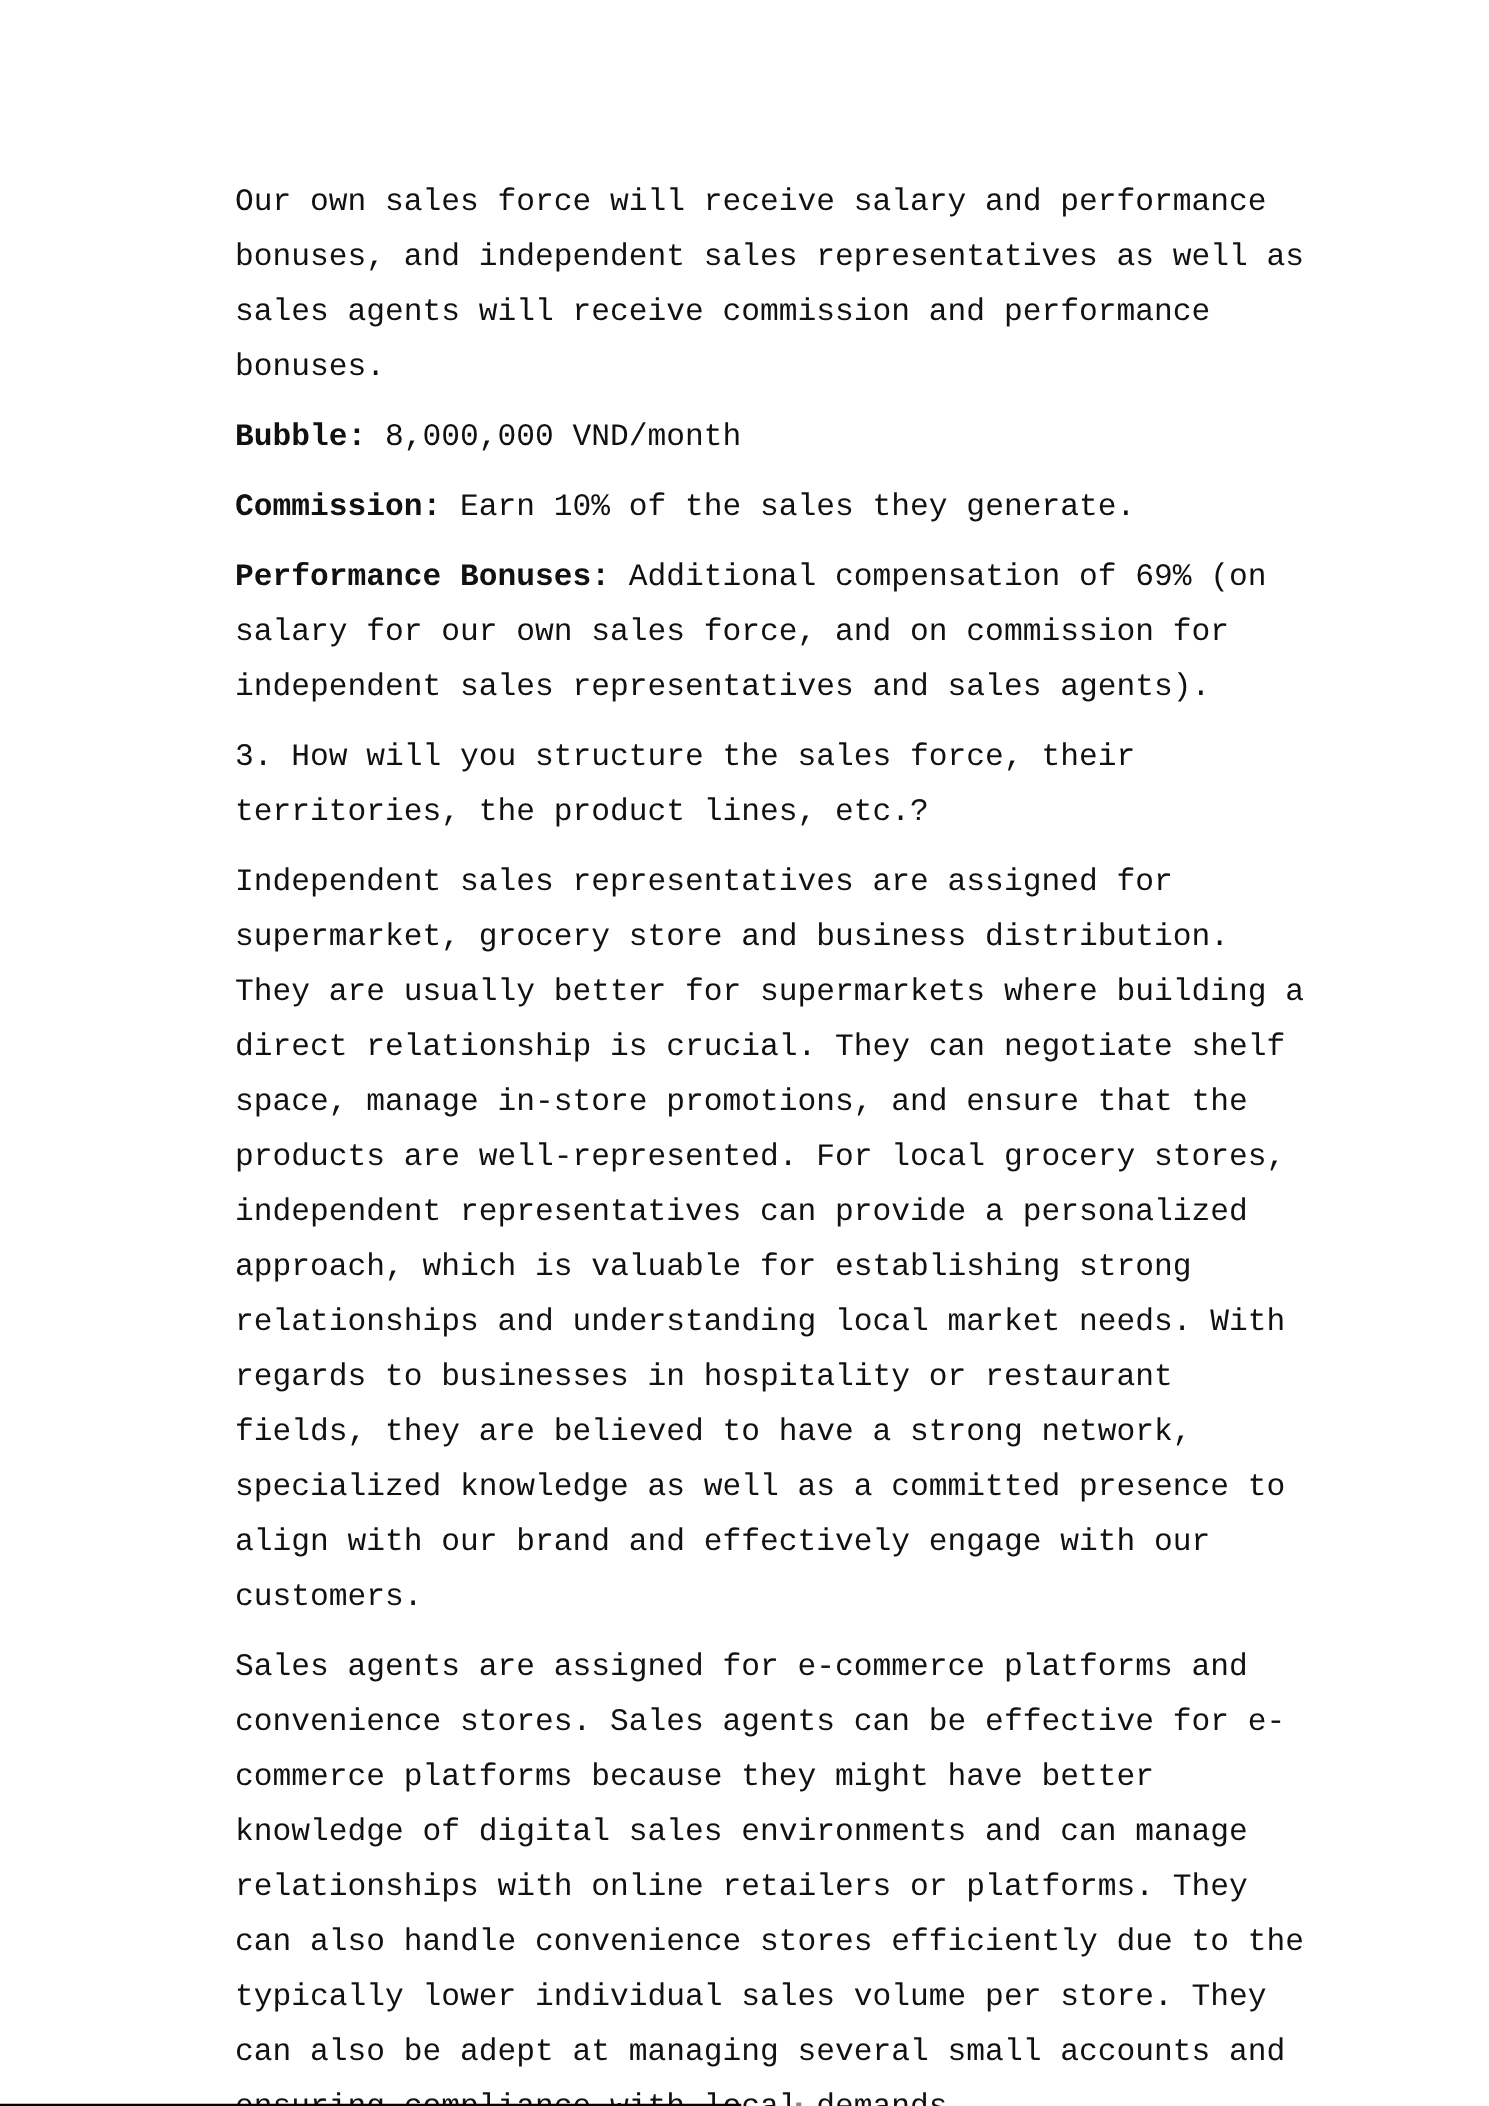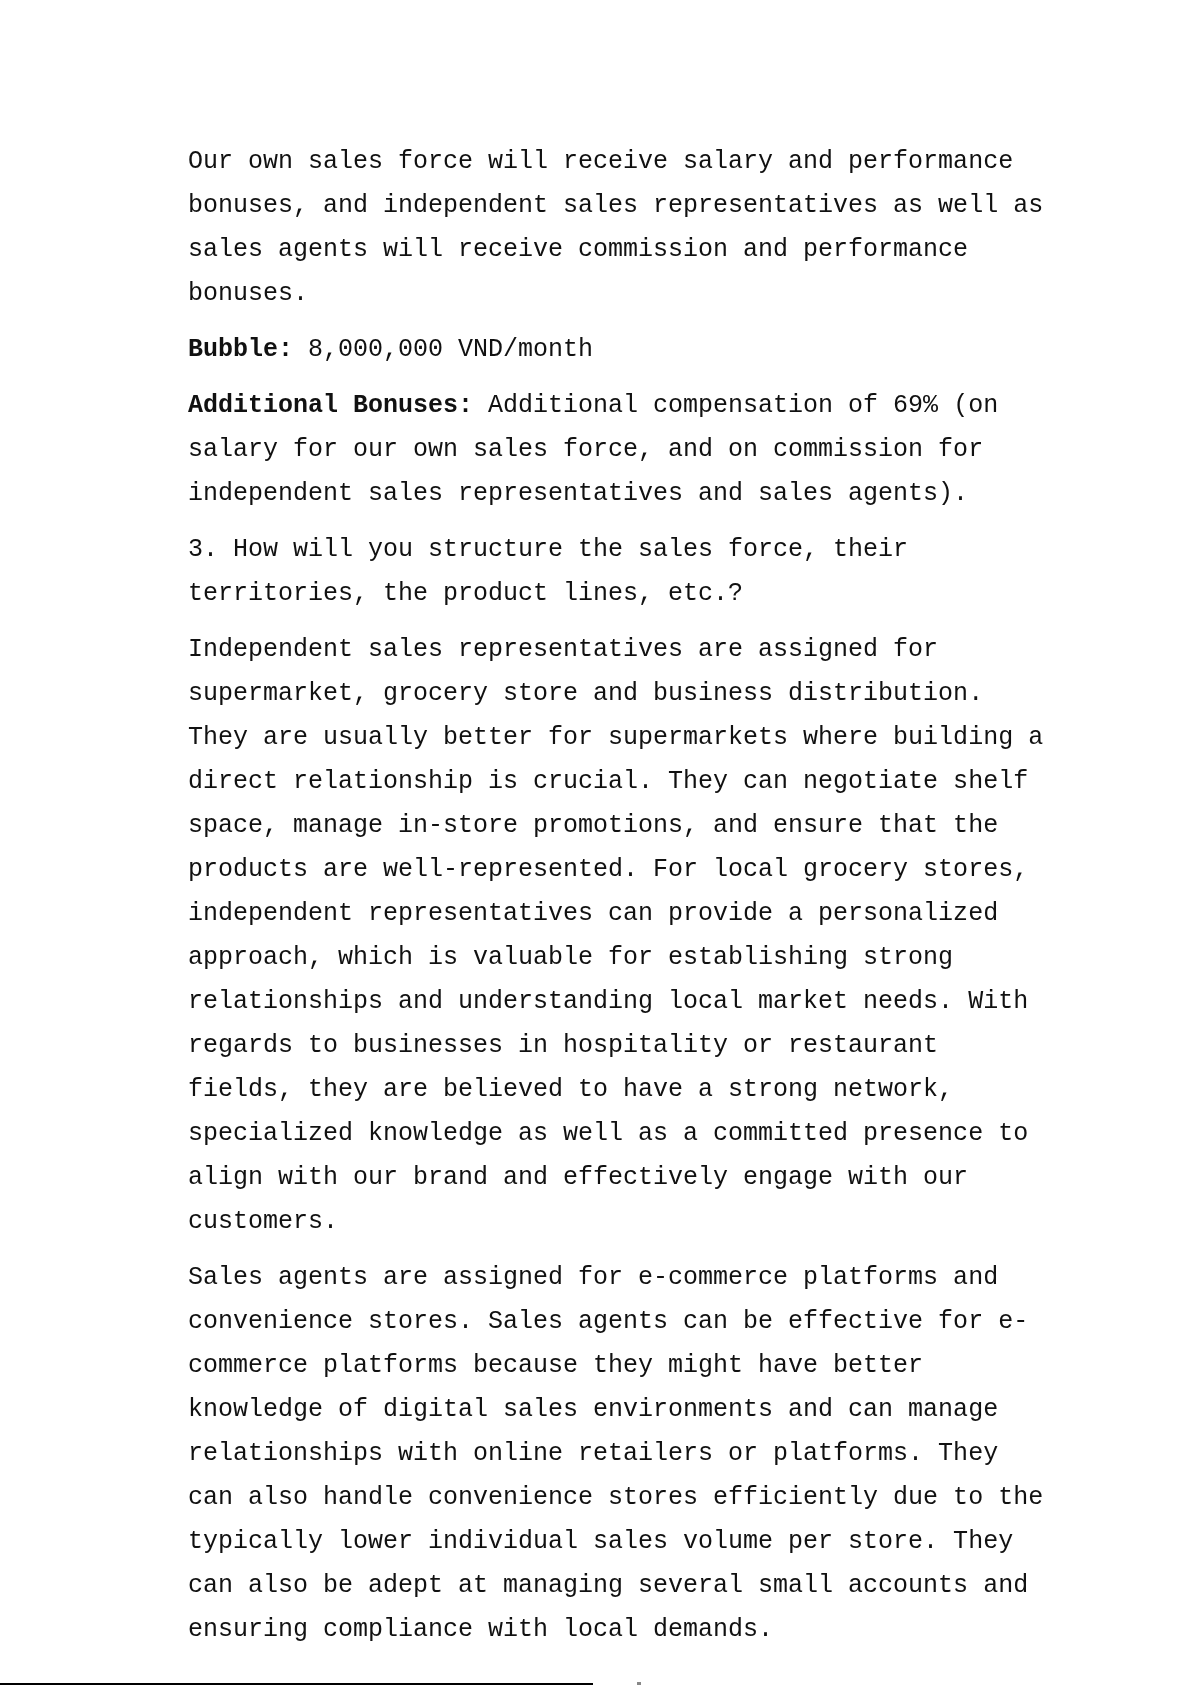--- a/index.html
+++ b/index.html
@@ -18,20 +18,21 @@
     .footer-mark {
       position: absolute; left: 637px; top: 1682px; width: 4px; height: 3px; background: #888;
     }
   </style>
 </head>
 <body>
 
 <div class="page">
   <p class="p">Our own sales force will receive salary and performance bonuses, and independent sales representatives as well as sales agents will receive commission and performance bonuses.</p>
   <p class="p"><b>Bubble:</b><span> 8,000,000 VND/month</span></p>
-  <p class="p"><b>Additional Bonuses:</b><span> Additional compensation of 69% (on salary for our own sales force, and on commission for independent sales representatives and sales agents).</span></p>
+  <p class="p"><b>Commission:</b><span> Earn 10% of the sales they generate.</span></p>
+  <p class="p"><b>Performance Bonuses:</b><span> Additional compensation of 69% (on salary for our own sales force, and on commission for independent sales representatives and sales agents).</span></p>
   <p class="p">3. How will you structure the sales force, their territories, the product lines, etc.?</p>
   <p class="p">Independent sales representatives are assigned for supermarket, grocery store and business distribution. They are usually better for supermarkets where building a direct relationship is crucial. They can negotiate shelf space, manage in-store promotions, and ensure that the products are well-represented. For local grocery stores, independent representatives can provide a personalized approach, which is valuable for establishing strong relationships and understanding local market needs. With regards to businesses in hospitality or restaurant fields, they are believed to have a strong network, specialized knowledge as well as a committed presence to align with our brand and effectively engage with our customers.</p>
   <p class="p">Sales agents are assigned for e-commerce platforms and convenience stores. Sales agents can be effective for e-commerce platforms because they might have better knowledge of digital sales environments and can manage relationships with online retailers or platforms. They can also handle convenience stores efficiently due to the typically lower individual sales volume per store. They can also be adept at managing several small accounts and ensuring compliance with local demands.</p>
 </div>
 
 <div class="footer-rule"></div>
 <div class="footer-mark"></div>
 
 </body></html>

